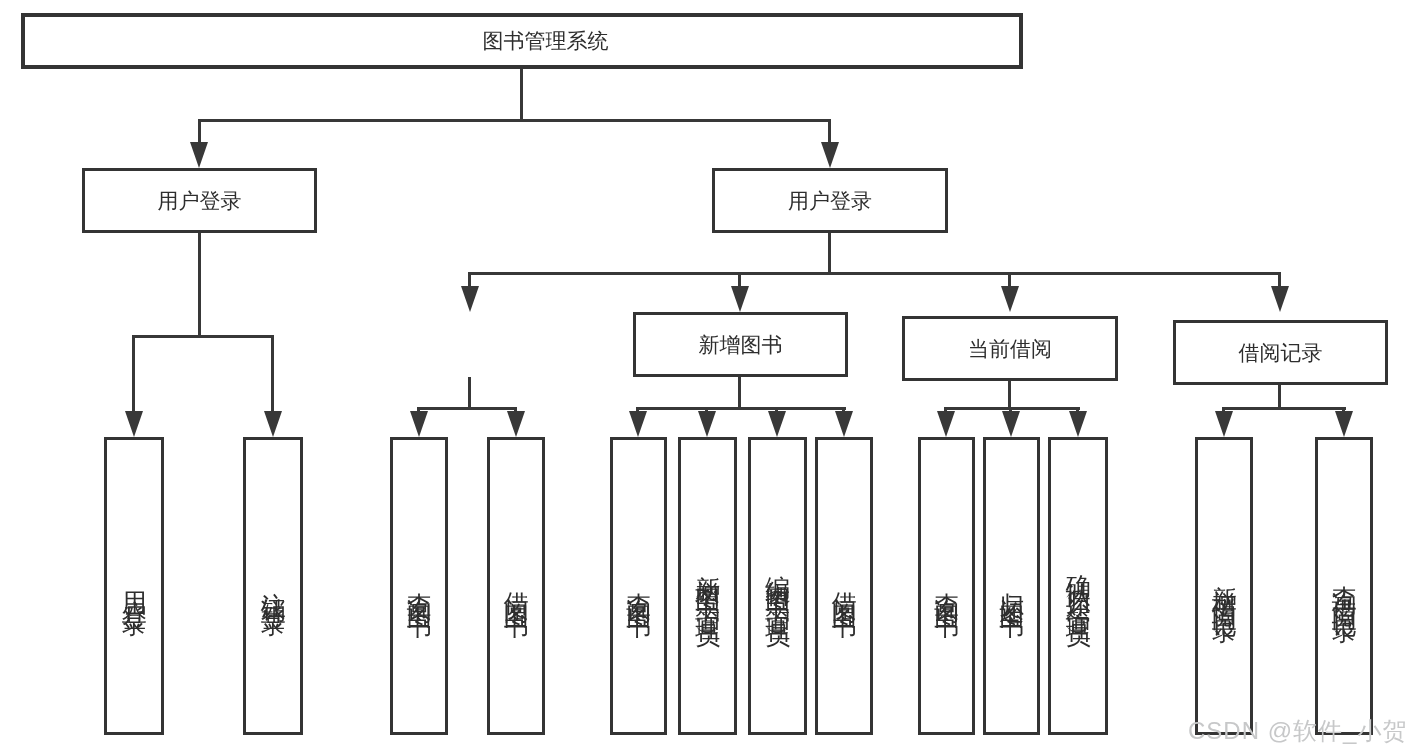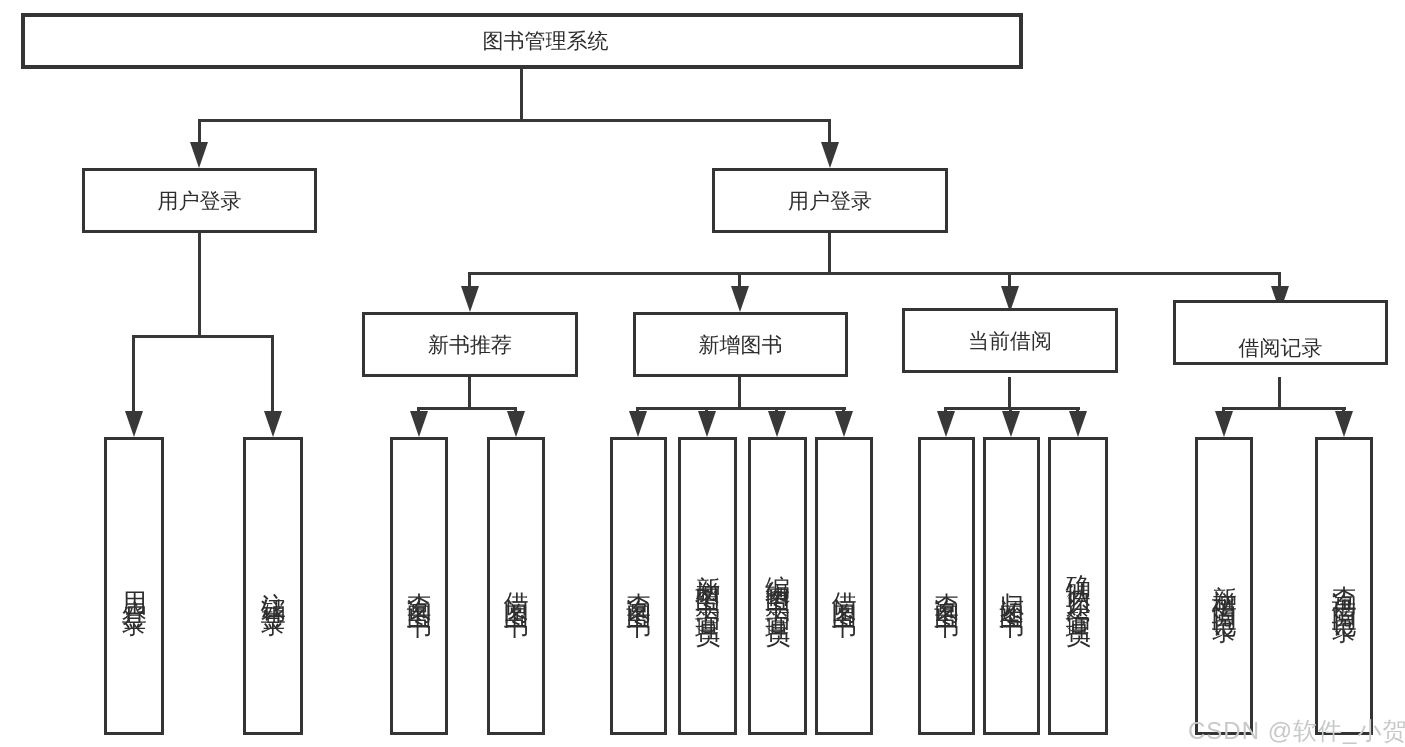--- a/index.html
+++ b/index.html
@@ -64,30 +64,27 @@
   <div class="hline" style="left:468px;top:272px;width:813px;"></div>
   <div class="vline" style="left:468px;top:272px;height:18px;"></div>
   <div class="arrow-down" style="left:461px;top:286px;"></div>
   <div class="vline" style="left:738px;top:272px;height:18px;"></div>
   <div class="arrow-down" style="left:731px;top:286px;"></div>
   <div class="vline" style="left:1008px;top:272px;height:18px;"></div>
   <div class="arrow-down" style="left:1001px;top:286px;"></div>
   <div class="vline" style="left:1278px;top:272px;height:18px;"></div>
   <div class="arrow-down" style="left:1271px;top:286px;"></div>
 
-  <div class="node" style="left:362px;top:312px;width:216px;height:65px;">
-    <span>新书推荐</span>
-  </div>
   <div class="node" style="left:633px;top:312px;width:215px;height:65px;">
     <span>新增图书</span>
   </div>
-  <div class="node" style="left:902px;top:308px;width:216px;height:65px;">
+  <div class="node" style="left:902px;top:316px;width:216px;height:65px;">
     <span>当前借阅</span>
   </div>
-  <div class="node" style="left:1173px;top:300px;width:215px;height:65px;align-items:flex-end;">
+  <div class="node" style="left:1173px;top:320px;width:215px;height:65px;">
     <span>借阅记录</span>
   </div>
 
   <div class="vline" style="left:468px;top:377px;height:30px;"></div>
   <div class="hline" style="left:417px;top:407px;width:100px;"></div>
   <div class="vline" style="left:417px;top:407px;height:8px;"></div>
   <div class="arrow-down" style="left:410px;top:411px;"></div>
   <div class="vline" style="left:514px;top:407px;height:8px;"></div>
   <div class="arrow-down" style="left:507px;top:411px;"></div>
 

